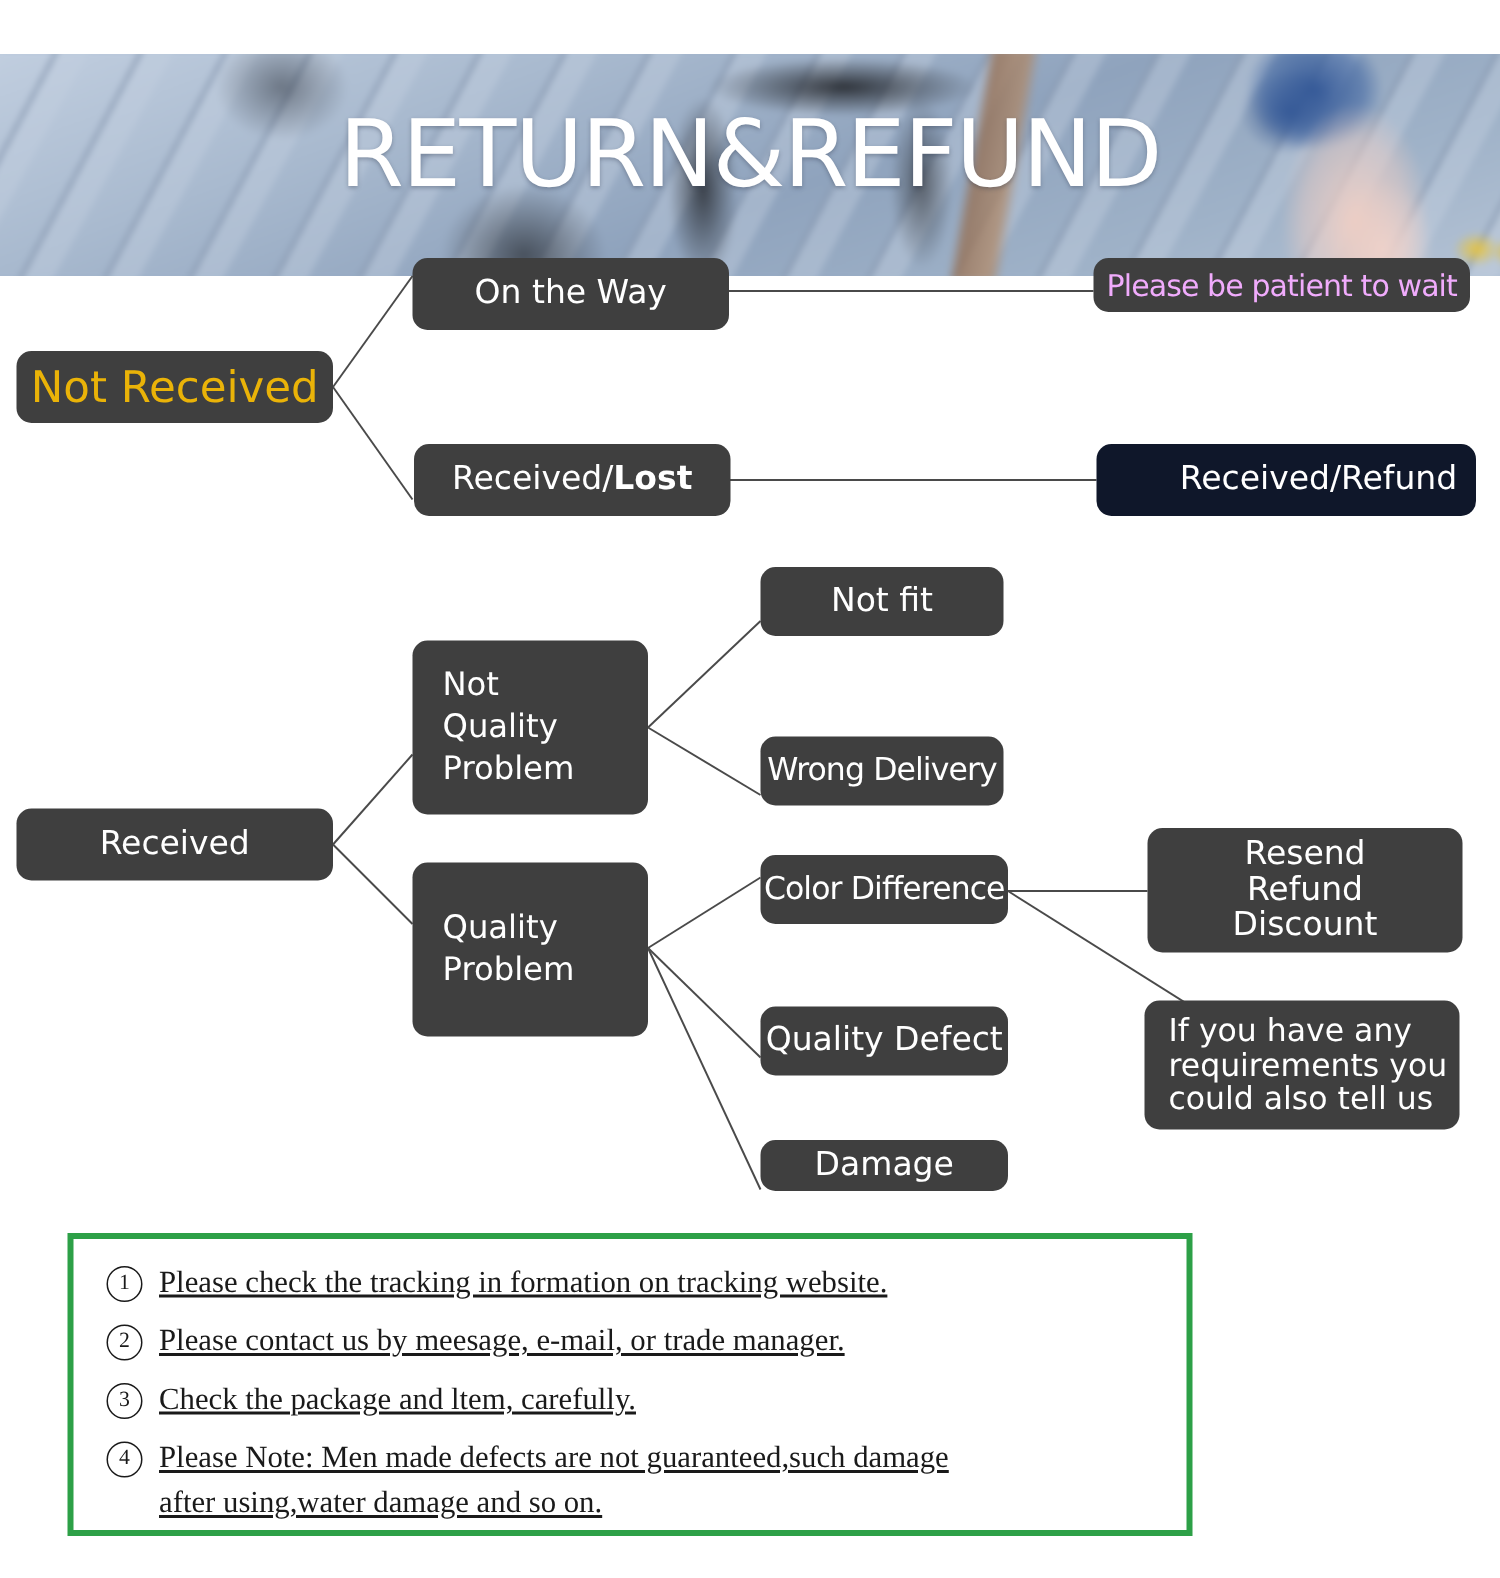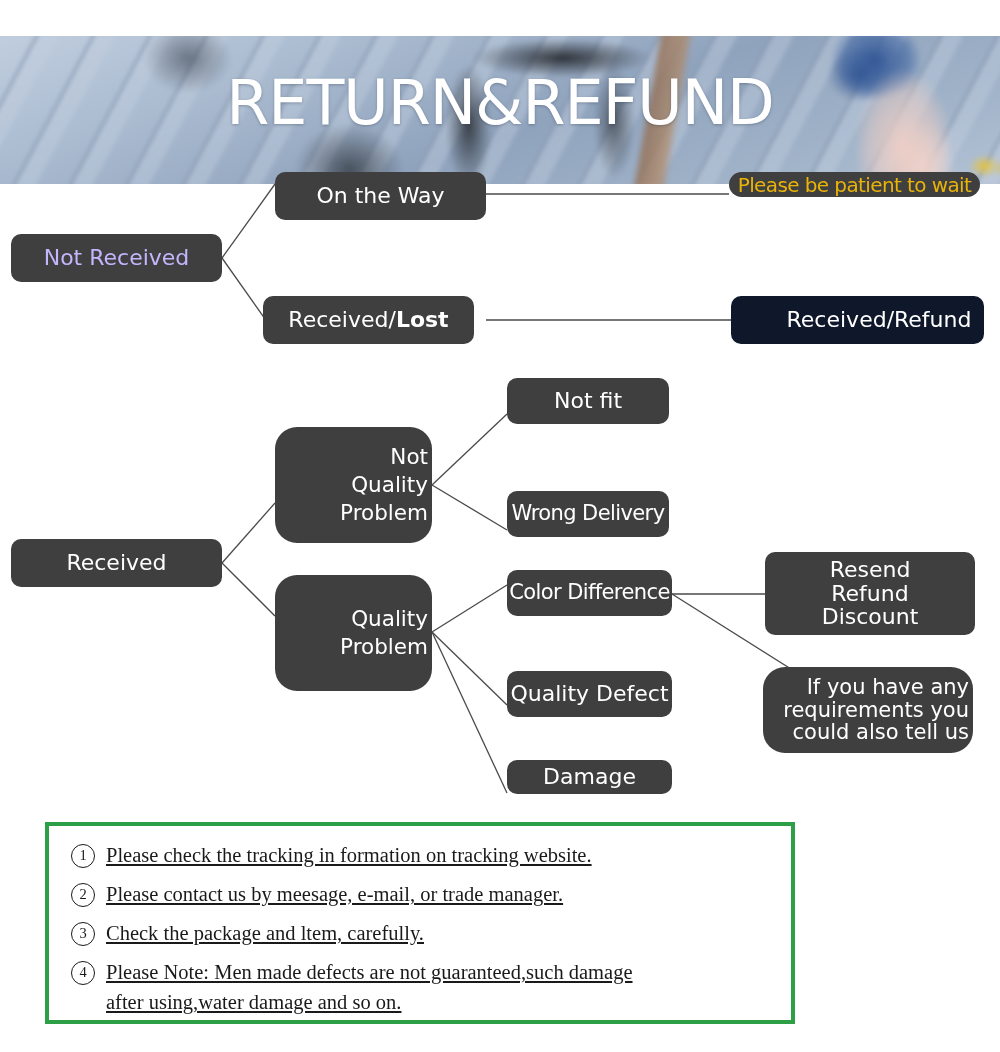--- a/index.html
+++ b/index.html
@@ -86,21 +86,21 @@
     color:#ffffff;
     border-radius:10px;
     box-sizing:border-box;
     display:flex;
     flex-direction:column;
     justify-content:center;
     font-family:"DejaVu Sans", sans-serif;
     font-weight:400;
   }
   .node.center{align-items:center;text-align:center;}
-  .node.left{align-items:flex-end;text-align:left;border-radius:22px;}
+  .node.left{align-items:flex-start;text-align:left;}
   .node .ln{display:block;white-space:pre;}
   .node.narrow{letter-spacing:-0.6px;}
   .bold{font-weight:700;}
 
   
   #note{
     position:absolute;
     left:45px; top:822px;
     width:750px; height:202px;
     border:4px solid #2da047;
@@ -156,30 +156,30 @@
         <line x1="222" y1="415" x2="275" y2="468" stroke="#4a4a4a" stroke-width="1.3"></line>
         <line x1="432" y1="337" x2="507" y2="266" stroke="#4a4a4a" stroke-width="1.3"></line>
         <line x1="432" y1="337" x2="507" y2="382" stroke="#4a4a4a" stroke-width="1.3"></line>
         <line x1="432" y1="484" x2="507" y2="437" stroke="#4a4a4a" stroke-width="1.3"></line>
         <line x1="432" y1="484" x2="507" y2="557" stroke="#4a4a4a" stroke-width="1.3"></line>
         <line x1="432" y1="484" x2="507" y2="645" stroke="#4a4a4a" stroke-width="1.3"></line>
         <line x1="672" y1="446" x2="765" y2="446" stroke="#4a4a4a" stroke-width="1.3"></line>
         <line x1="672" y1="446" x2="853" y2="560" stroke="#4a4a4a" stroke-width="1.3"></line>
       </svg>
     <div id="nodes">
-        <div class="node center" style="left: 11px; top: 86px; width: 211px; height: 48px; font-size: 22px; line-height: 28.6px; background: rgb(63, 63, 63); color: #c4b5fd;">
+        <div class="node center" style="left: 11px; top: 86px; width: 211px; height: 48px; font-size: 29px; line-height: 28.6px; background: rgb(63, 63, 63); color: #eab308;">
           <span class="ln">Not Received</span>
         </div>
         <div class="node center" style="left: 275px; top: 24px; width: 211px; height: 48px; font-size: 22px; line-height: 28.6px; background: rgb(63, 63, 63); color: rgb(255, 255, 255);">
           <span class="ln">On the Way</span>
         </div>
-        <div class="node center narrow" style="left: 729px; top: 24px; width: 251px; height: 25px; font-size: 20px; line-height: 26px; background: rgb(63, 63, 63); color: #eab308; border-radius: 14px;">
+        <div class="node center narrow" style="left: 729px; top: 24px; width: 251px; height: 36px; font-size: 20px; line-height: 26px; background: rgb(63, 63, 63); color: #f0abfc;">
           <span class="ln">Please be patient to wait</span>
         </div>
-        <div class="node center" style="left: 263px; top: 148px; width: 211px; height: 48px; font-size: 22px; line-height: 28.6px; background: rgb(63, 63, 63); color: rgb(255, 255, 255);">
+        <div class="node center" style="left: 276px; top: 148px; width: 211px; height: 48px; font-size: 22px; line-height: 28.6px; background: rgb(63, 63, 63); color: rgb(255, 255, 255);">
           <span class="ln">Received/<span class="bold">Lost</span></span>
         </div>
         <div class="node center" style="left: 731px; top: 148px; width: 253px; height: 48px; font-size: 22px; line-height: 28.6px; background: #0f172a; color: rgb(255, 255, 255); padding-left: 43px;">
           <span class="ln">Received/Refund</span>
         </div>
         <div class="node center" style="left: 11px; top: 391px; width: 211px; height: 48px; font-size: 22px; line-height: 28.6px; background: rgb(63, 63, 63); color: rgb(255, 255, 255);">
           <span class="ln">Received</span>
         </div>
         <div class="node left" style="left: 275px; top: 279px; width: 157px; height: 116px; font-size: 21.5px; line-height: 27.95px; background: rgb(63, 63, 63); color: rgb(255, 255, 255); padding-left: 20px; padding-right: 4px;">
           <span class="ln">Not</span>

